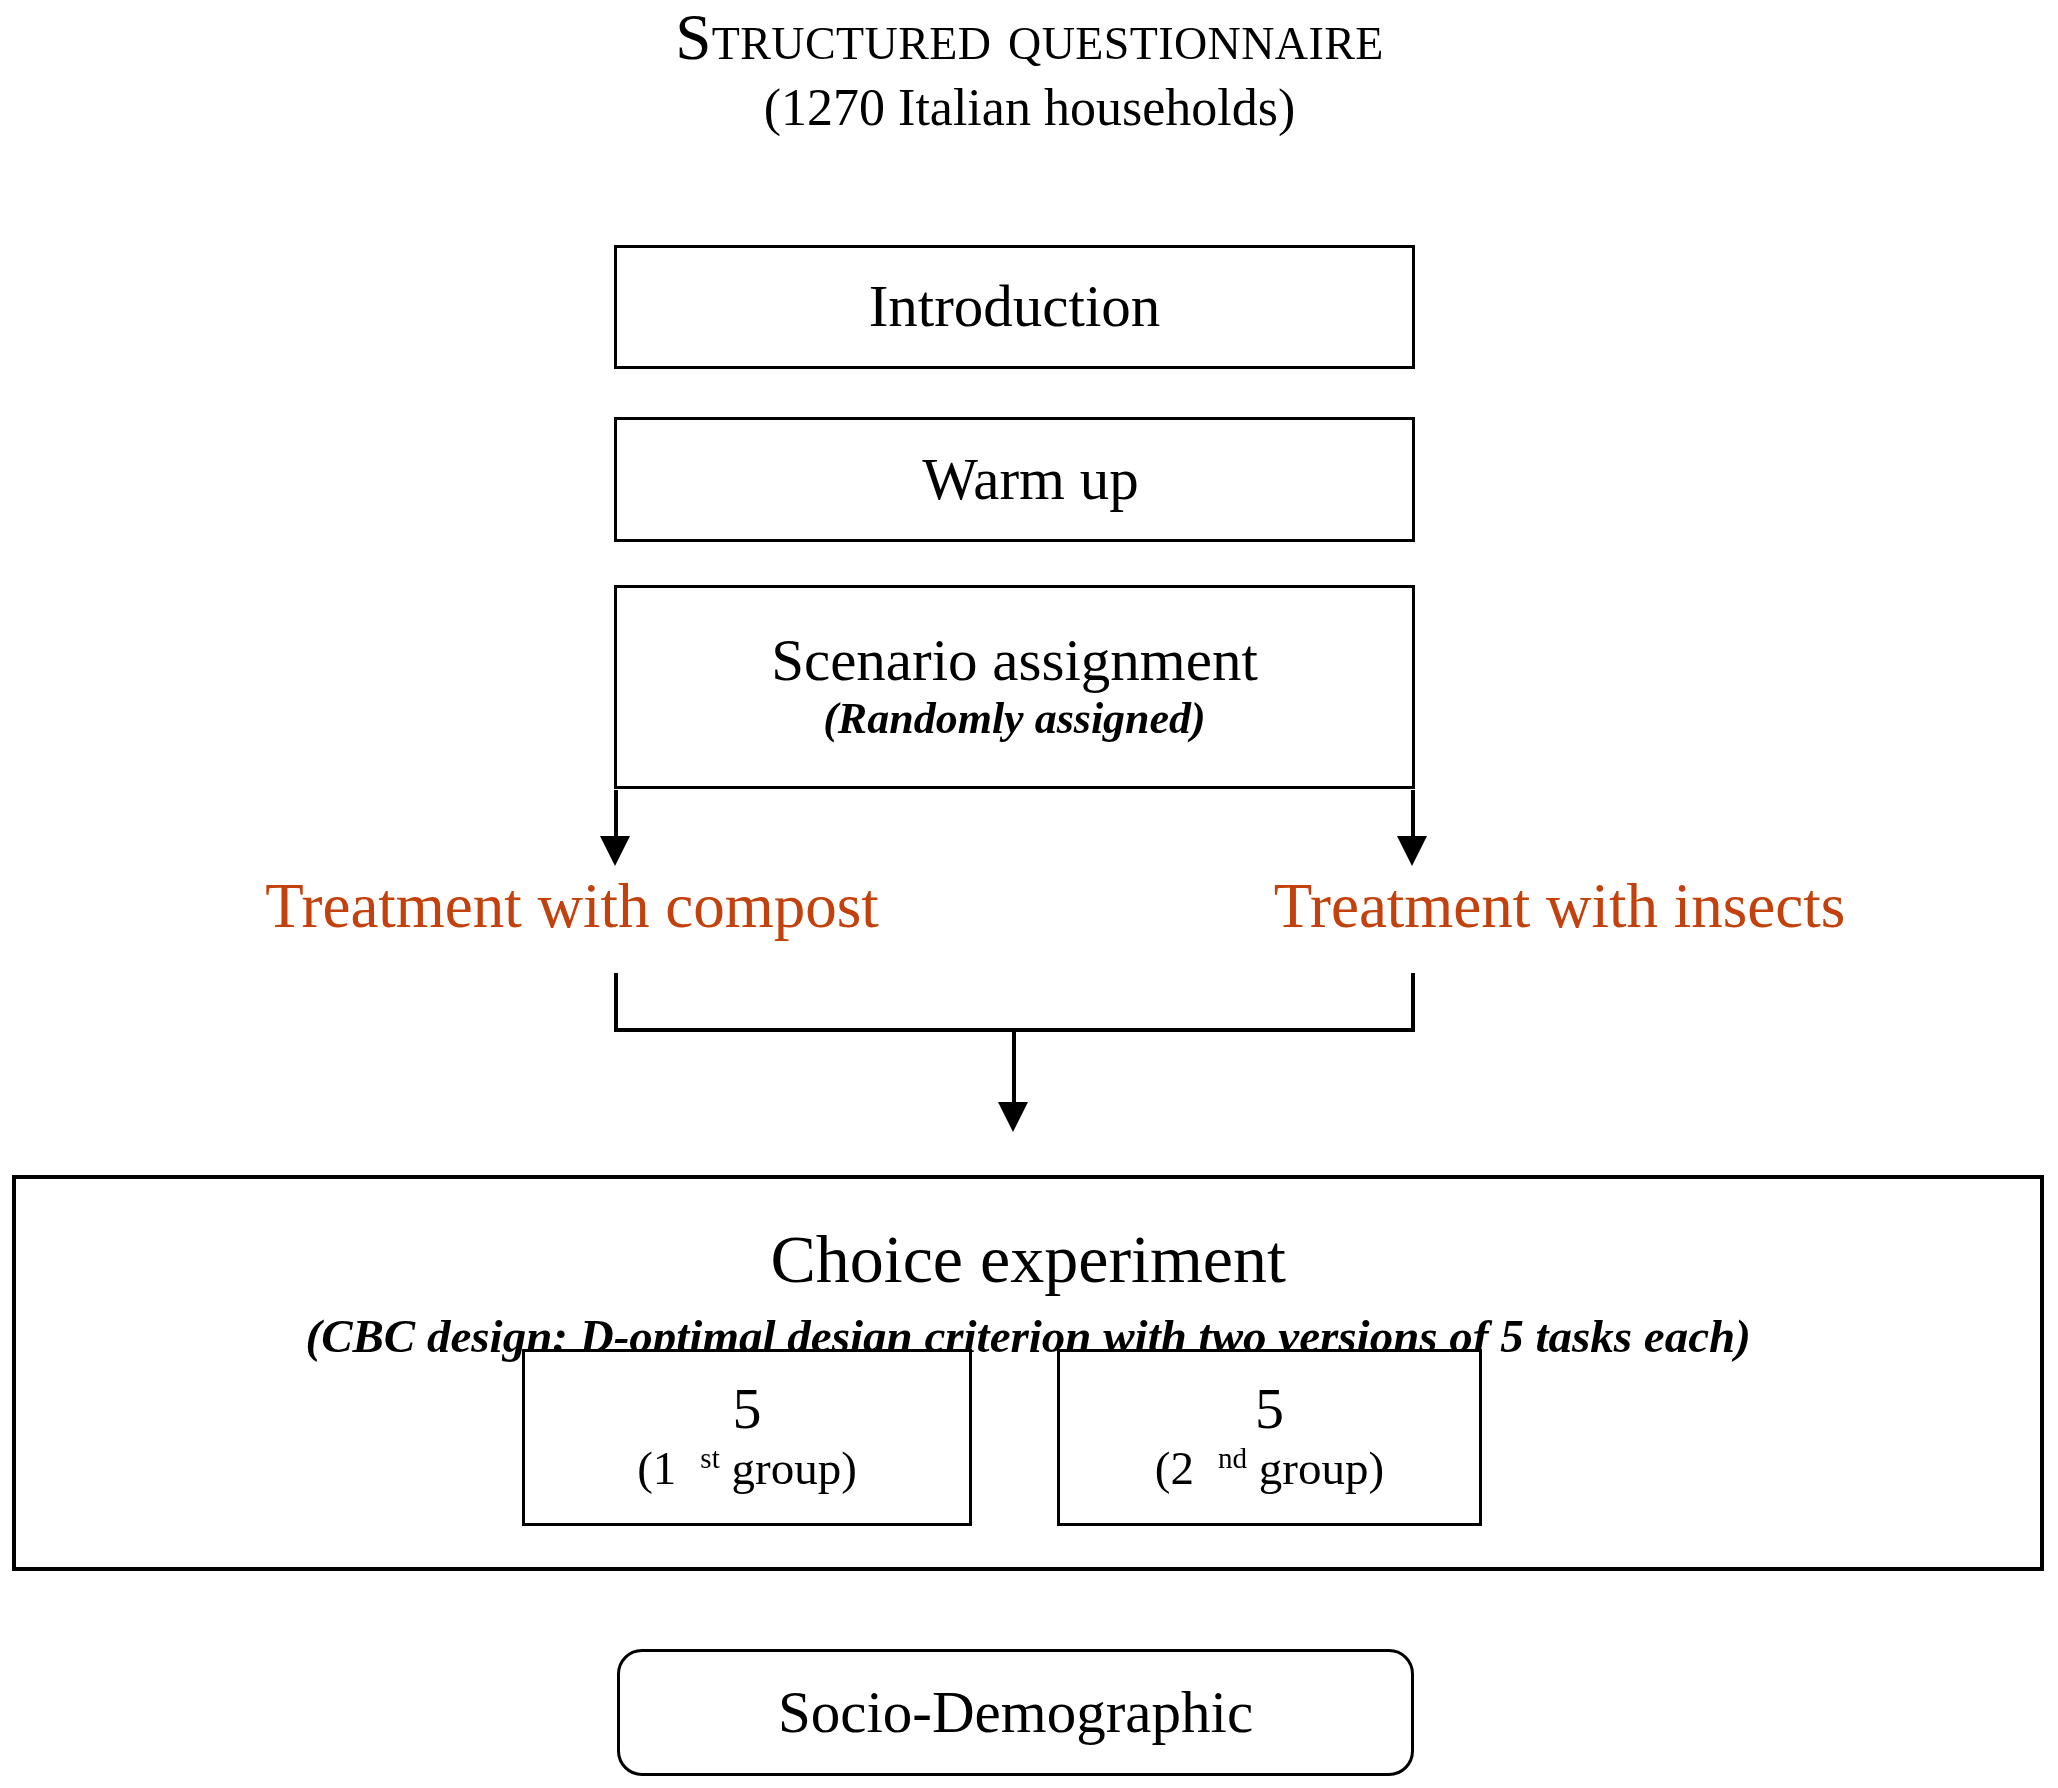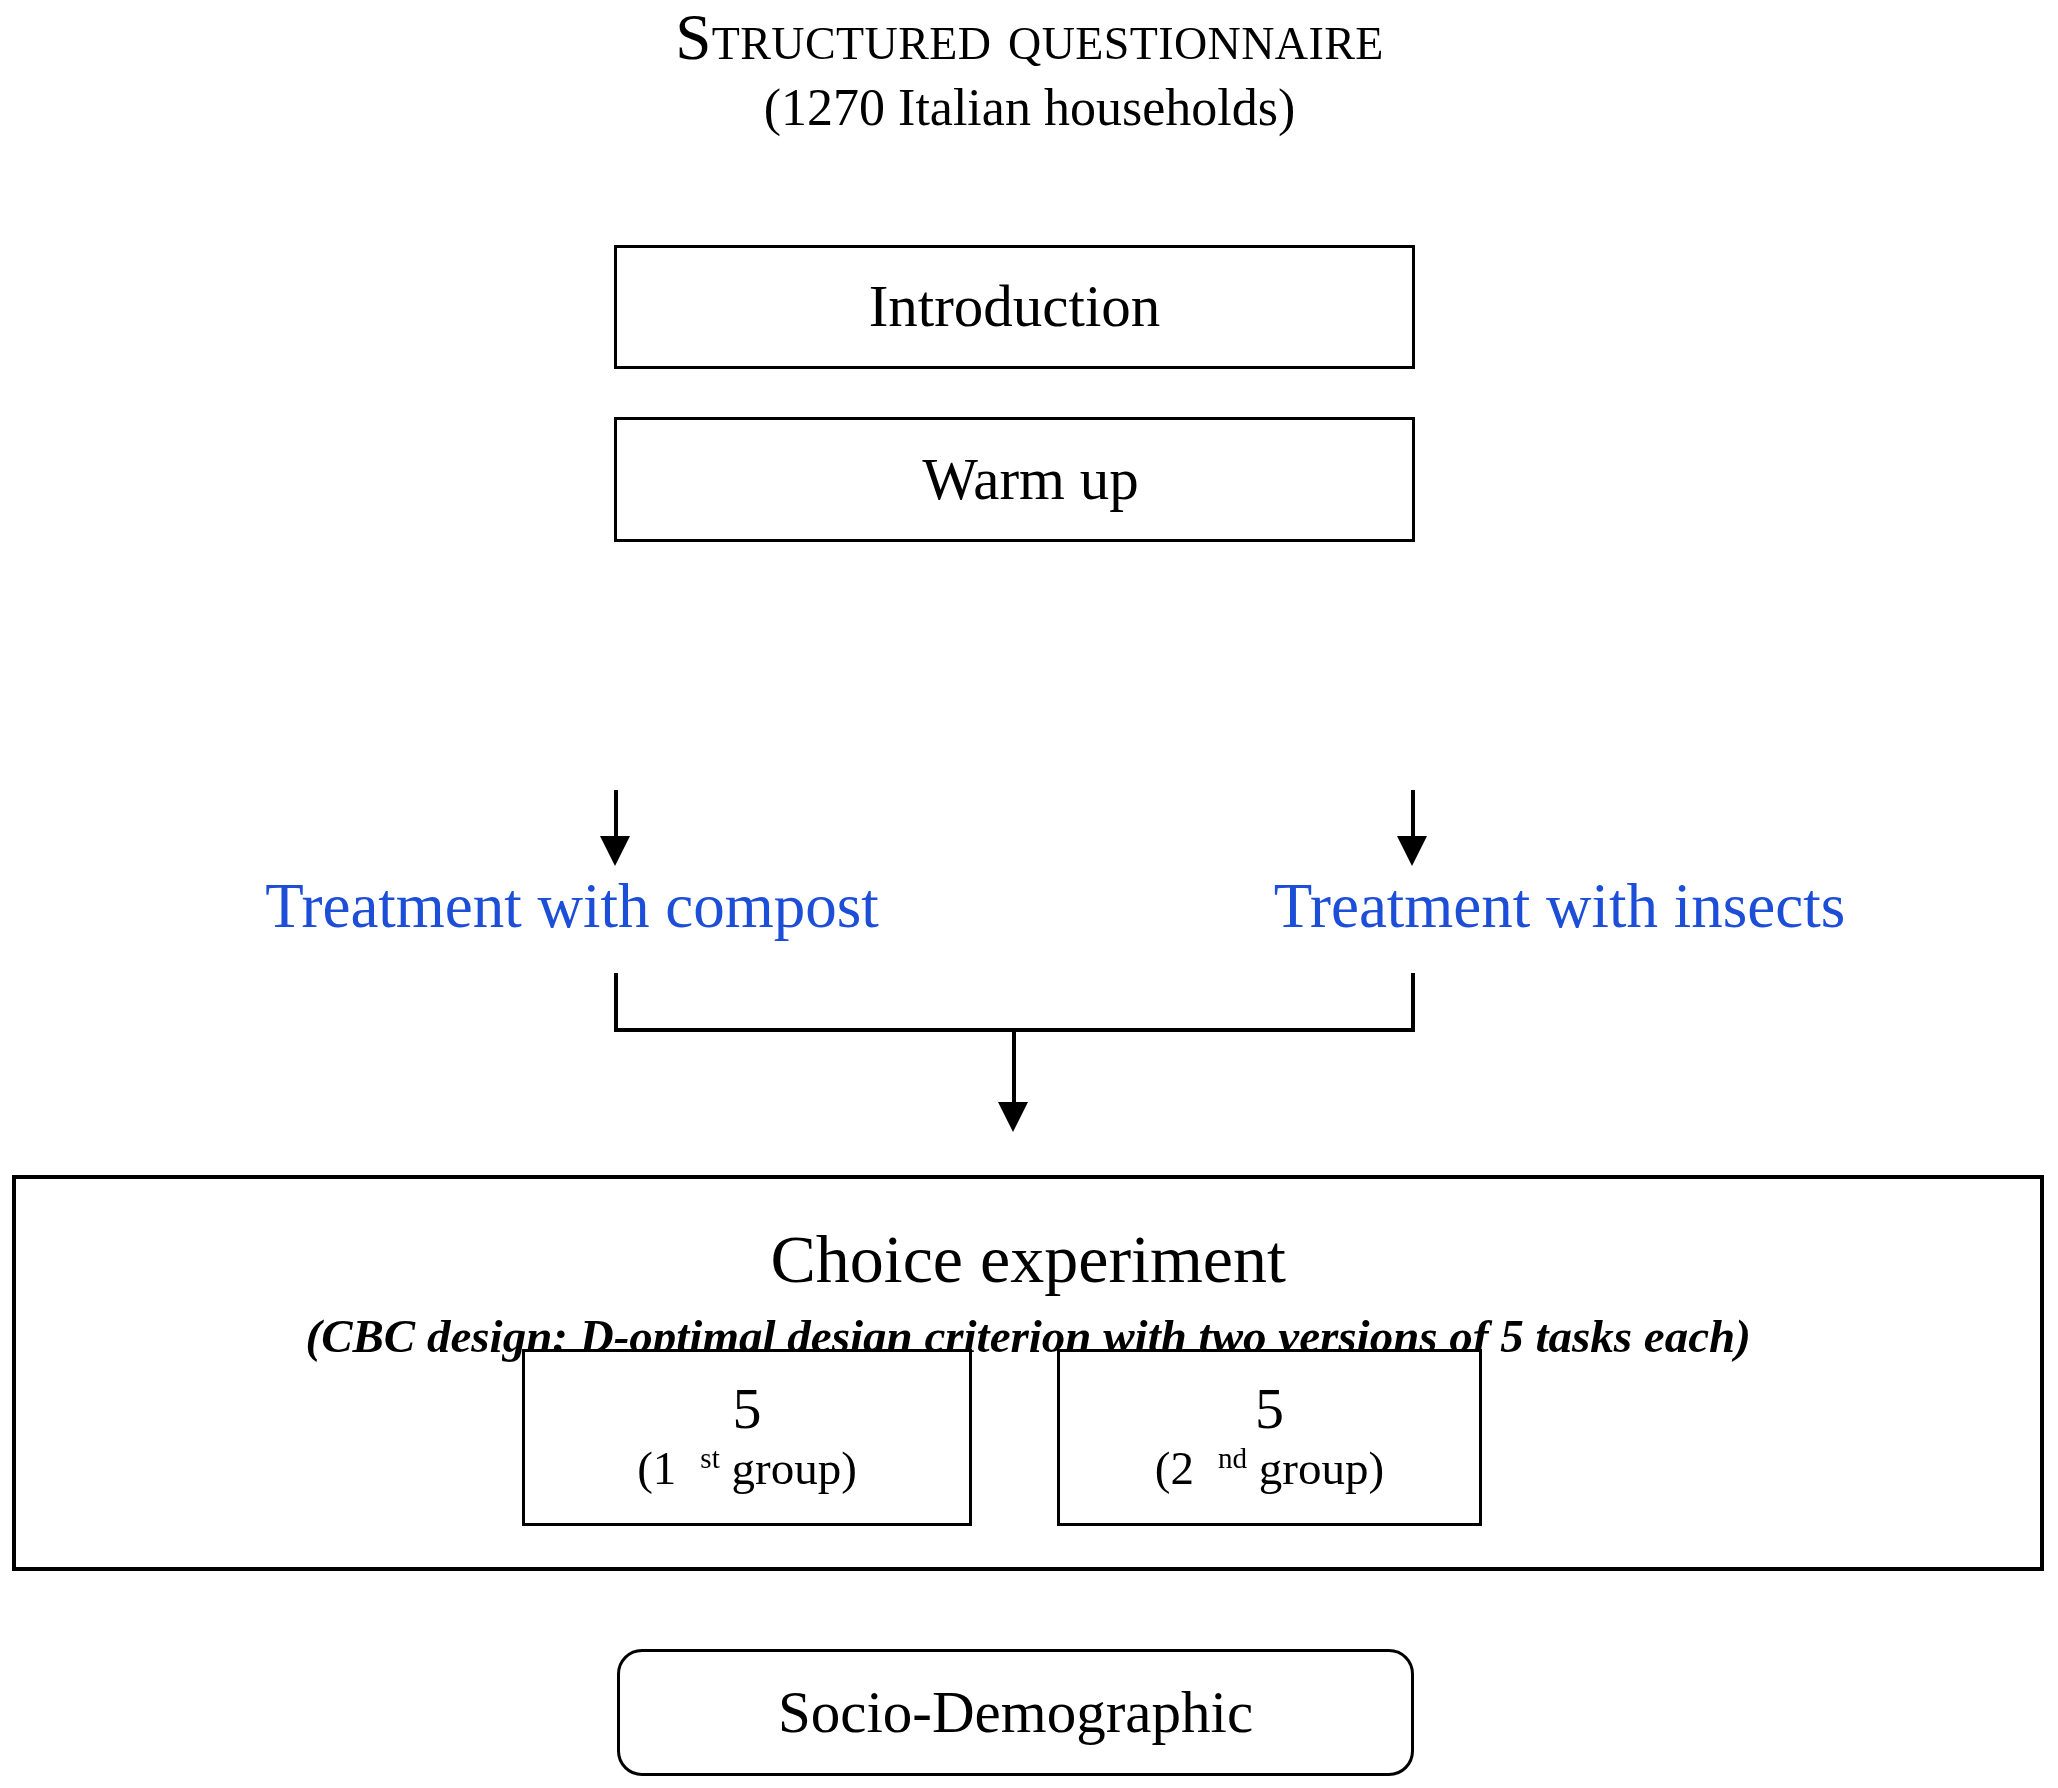--- a/index.html
+++ b/index.html
@@ -20,21 +20,21 @@
     background: #ffffff;
     overflow: hidden;
   }
 
   
   .txt {
     position: absolute;
     text-align: center;
     line-height: 1.05;
     white-space: nowrap;
-    color: #1d4ed8;
+    color: #c2410c;
   }
 
   
   #title-block {
     position: absolute;
     left: 0;
     top: 5.2px;
     width: 2059px;
     text-align: center;
   }
@@ -206,20 +206,24 @@
   </div>
 
   <div class="box" id="box-introduction">
     <span class="box-label">Introduction</span>
   </div>
 
   <div class="box" id="box-warmup">
     <span class="box-label">Warm up</span>
   </div>
 
+  <div class="box" id="box-scenario">
+    <span class="box-label">Scenario assignment</span>
+    <span class="box-sub">(Randomly assigned)</span>
+  </div>
 
   <div class="vline" id="arrow-left-stem"></div>
   <div class="arrowhead" id="arrow-left-head"></div>
 
   <div class="vline" id="arrow-right-stem"></div>
   <div class="arrowhead" id="arrow-right-head"></div>
 
   <div class="txt" id="label-treat-compost">Treatment with compost</div>
   <div class="txt" id="label-treat-insects">Treatment with insects</div>
 

